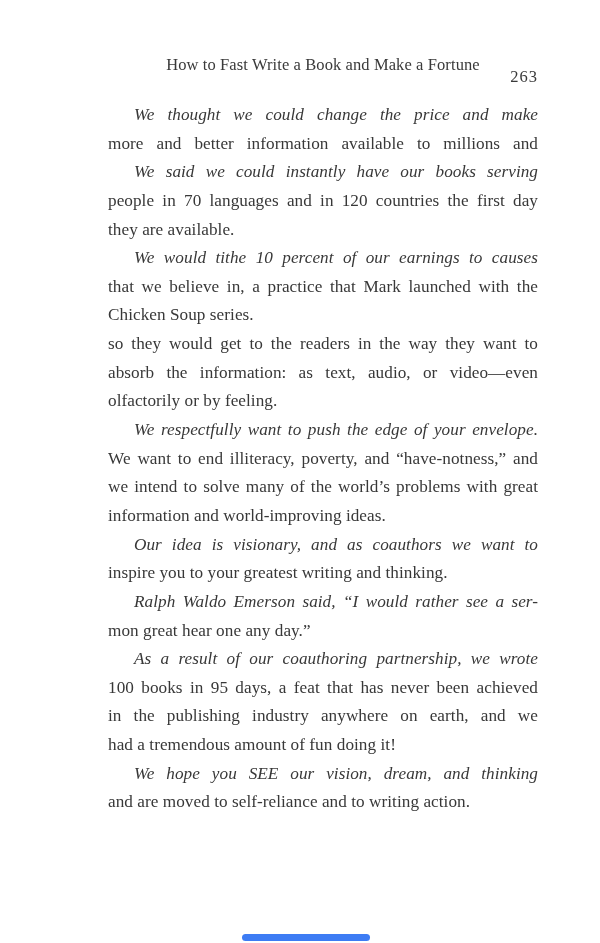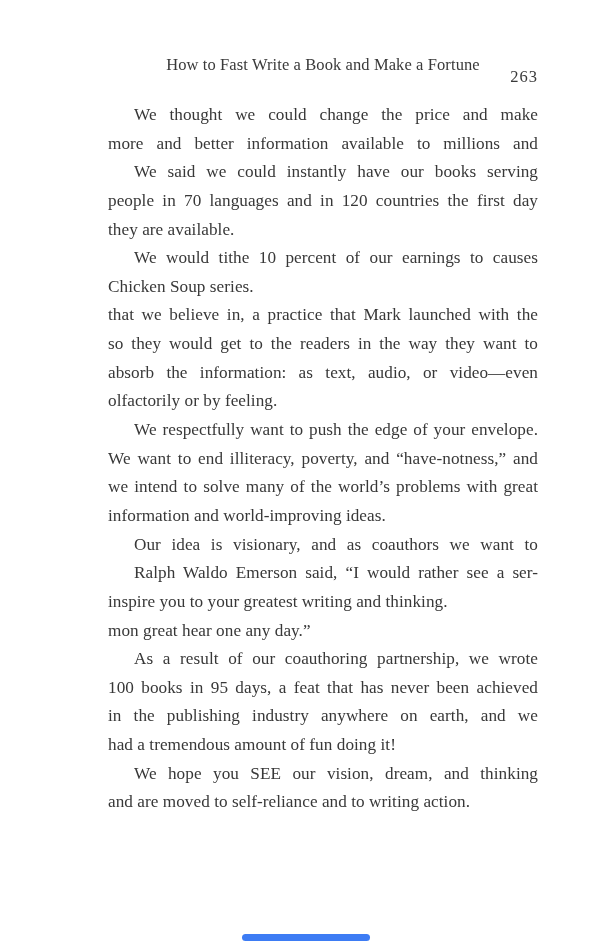--- a/index.html
+++ b/index.html
@@ -52,20 +52,21 @@
     line-height: 28.65px;
     height: 28.65px;
     overflow: hidden;
     text-align: justify;
     text-align-last: justify;
     white-space: normal;
     letter-spacing: 0.05px;
   }
   .line.indent {
     text-indent: 26px;
+    font-style: italic;
   }
   .line.last {
     text-align-last: left;
   }
   .progress-indicator {
     position: absolute;
     left: 50%;
     transform: translateX(-50%);
     bottom: 2px;
     width: 128px;
@@ -84,32 +85,32 @@
     <div class="page-number">263</div>
   </div>
 
   <div class="body-text">
       <div class="line indent">We thought we could change the price and make</div>
       <div class="line">more and better information available to millions and</div>
       <div class="line indent">We said we could instantly have our books serving</div>
       <div class="line">people in 70 languages and in 120 countries the first day</div>
       <div class="line last">they are available.</div>
       <div class="line indent">We would tithe 10 percent of our earnings to causes</div>
+      <div class="line">that we believe in, a practice that Mark launched with the</div>
       <div class="line last">Chicken Soup series.</div>
-      <div class="line">that we believe in, a practice that Mark launched with the</div>
       <div class="line">so they would get to the readers in the way they want to</div>
       <div class="line">absorb the information: as text, audio, or video—even</div>
       <div class="line last">olfactorily or by feeling.</div>
       <div class="line indent">We respectfully want to push the edge of your envelope.</div>
       <div class="line">We want to end illiteracy, poverty, and “have-notness,” and</div>
       <div class="line">we intend to solve many of the world’s problems with great</div>
       <div class="line last">information and world-improving ideas.</div>
       <div class="line indent">Our idea is visionary, and as coauthors we want to</div>
+      <div class="line last">inspire you to your greatest writing and thinking.</div>
       <div class="line indent">Ralph Waldo Emerson said, “I would rather see a ser-</div>
-      <div class="line last">inspire you to your greatest writing and thinking.</div>
       <div class="line last">mon great hear one any day.”</div>
       <div class="line indent">As a result of our coauthoring partnership, we wrote</div>
       <div class="line">100 books in 95 days, a feat that has never been achieved</div>
       <div class="line">in the publishing industry anywhere on earth, and we</div>
       <div class="line last">had a tremendous amount of fun doing it!</div>
       <div class="line indent">We hope you SEE our vision, dream, and thinking</div>
       <div class="line last">and are moved to self-reliance and to writing action.</div>
     </div>
 
   <div class="progress-indicator" style="background: rgb(61, 124, 244);"></div>

